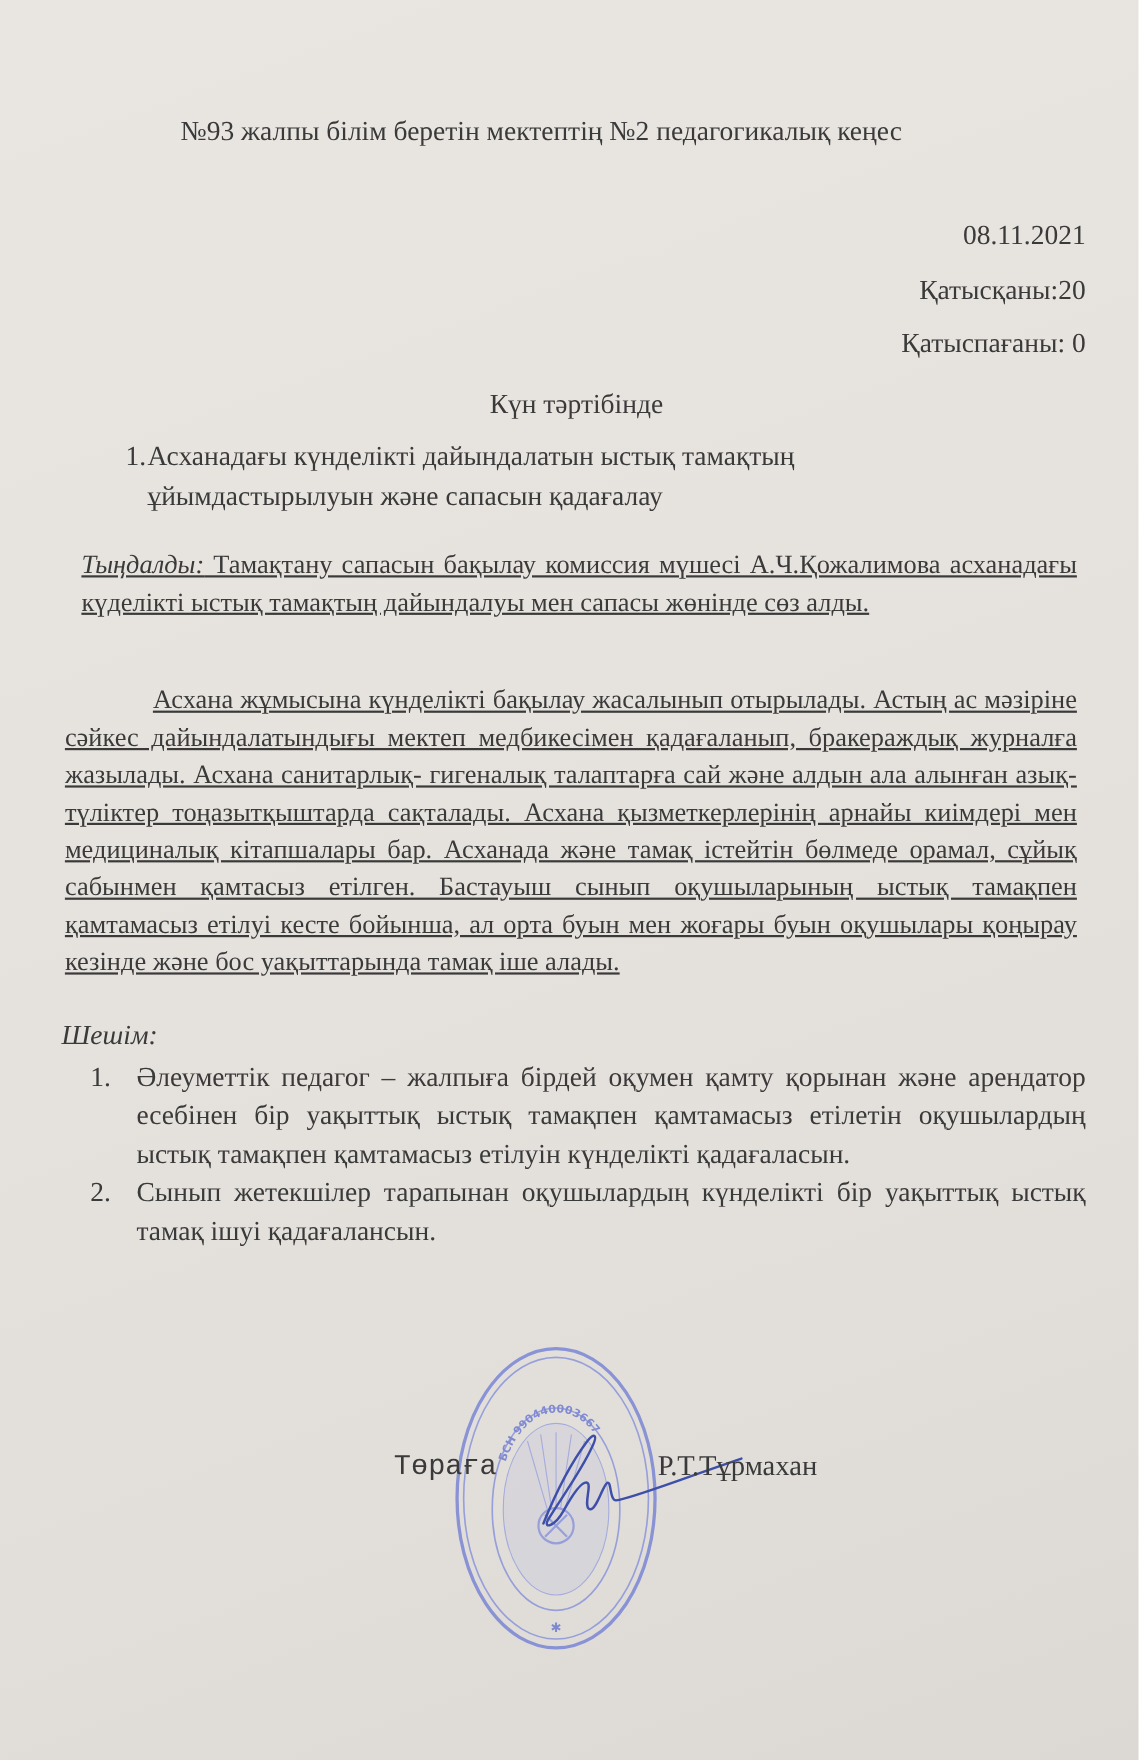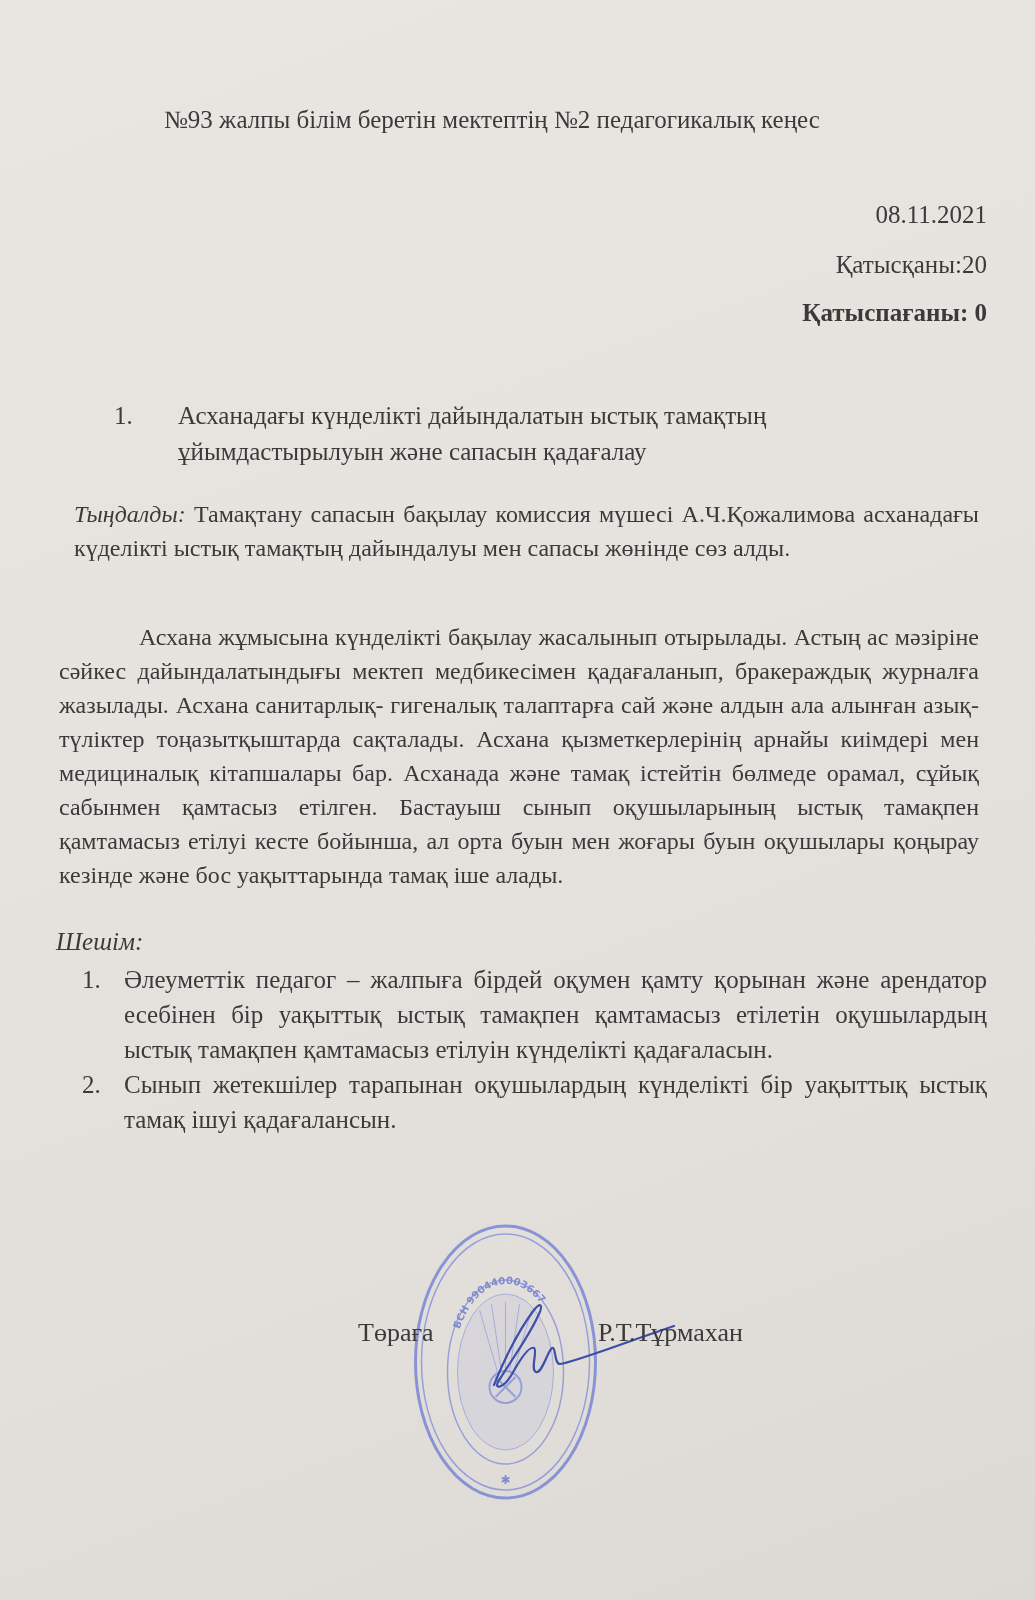--- a/index.html
+++ b/index.html
@@ -24,60 +24,62 @@
       position: absolute;
       white-space: nowrap;
       font-size: 25px;
       line-height: 30px;
     }
     .title1 { top: 105px; left: 150px; font-size: 25px; }
     .title2 { top: 160px; font-size: 25px; left: 0; width: 1035px; text-align: center; letter-spacing: 0.5px; }
     .right { right: 62px; text-align: right; }
     .date { top: 200px; margin-left: 44px; }
     .present { top: 250px; }
-    .absent { top: 298px; font-weight: bold; }
+    .absent { top: 298px; }
     .agenda-head { top: 353px; left: 0; width: 1020px; text-align: center; }
     .agenda-item { position: absolute; left: 100px; top: 398px; width: 700px; font-size: 25px; line-height: 36px; }
     .agenda-item .num { position: absolute; left: 0; top: 0; }
-    .agenda-item .txt { display: block; margin-left: 64px; }
+    .agenda-item .txt { display: block; margin-left: 20px; }
     .para {
       position: absolute;
       font-size: 24px;
       line-height: 34px;
       text-align: justify;
       text-align-last: left;
+      text-decoration: underline;
     }
     .p1 { left: 60px; top: 497px; width: 905px; }
     .p2 { left: 45px; top: 620px; width: 920px; text-indent: 80px; }
     .italic { font-style: italic; }
     .decision-head { position: absolute; left: 42px; top: 928px; font-size: 25px; font-style: italic; text-align: right; }
     .dlist { position: absolute; left: 68px; top: 962px; width: 905px; font-size: 25px; line-height: 35px; }
     .ditem { position: relative; padding-left: 42px; text-align: justify; text-align-last: left; }
     .ditem .num { position: absolute; left: 0; top: 0; }
     .stamp {
       position: absolute;
       left: 395px; top: 1225px;
       width: 185px; height: 280px;
     }
     .sign-row { position: absolute; top: 1318px; font-size: 26px; }
-    .chair-label { left: 344px; }
+    .chair-label { left: 344px; font-family: Liberation Mono, monospace; }
     .chair-name { left: 584px; }
     .signature { position: absolute; left: 460px; top: 1290px; width: 210px; height: 110px; }
   </style>
 </head>
 <body>
 
 <div class="page">
 
   <div class="line title1">№93 жалпы білім беретін мектептің №2 педагогикалық кеңес</div>
 
   <div class="line right date">08.11.2021</div>
   <div class="line right present">Қатысқаны:20</div>
   <div class="line right absent">Қатыспағаны: 0</div>
 
+  <div class="line agenda-head">Күн тәртібінде</div>
   <div class="agenda-item">
     <span class="num">1.</span>
     <span class="txt">Асханадағы күнделікті дайындалатын ыстық тамақтың ұйымдастырылуын және сапасын қадағалау</span>
   </div>
 
   <div class="para p1"><span class="italic">Тыңдалды:</span><span> Тамақтану сапасын бақылау комиссия мүшесі А.Ч.Қожалимова асханадағы күделікті ыстық тамақтың дайындалуы мен сапасы жөнінде сөз алды.</span></div>
 
   <div class="para p2">Асхана жұмысына күнделікті бақылау жасалынып отырылады. Астың ас мәзіріне сәйкес дайындалатындығы  мектеп медбикесімен қадағаланып, бракераждық журналға жазылады. Асхана санитарлық- гигеналық талаптарға сай және алдын ала алынған азық-  түліктер тоңазытқыштарда сақталады. Асхана қызметкерлерінің арнайы киімдері мен медициналық  кітапшалары бар. Асханада және тамақ істейтін бөлмеде орамал, сұйық сабынмен қамтасыз етілген. Бастауыш сынып оқушыларының ыстық тамақпен қамтамасыз етілуі  кесте бойынша, ал орта буын мен жоғары буын оқушылары қоңырау кезінде және бос уақыттарында тамақ іше алады.</div>
 
   <div class="decision-head">Шешім:</div>

